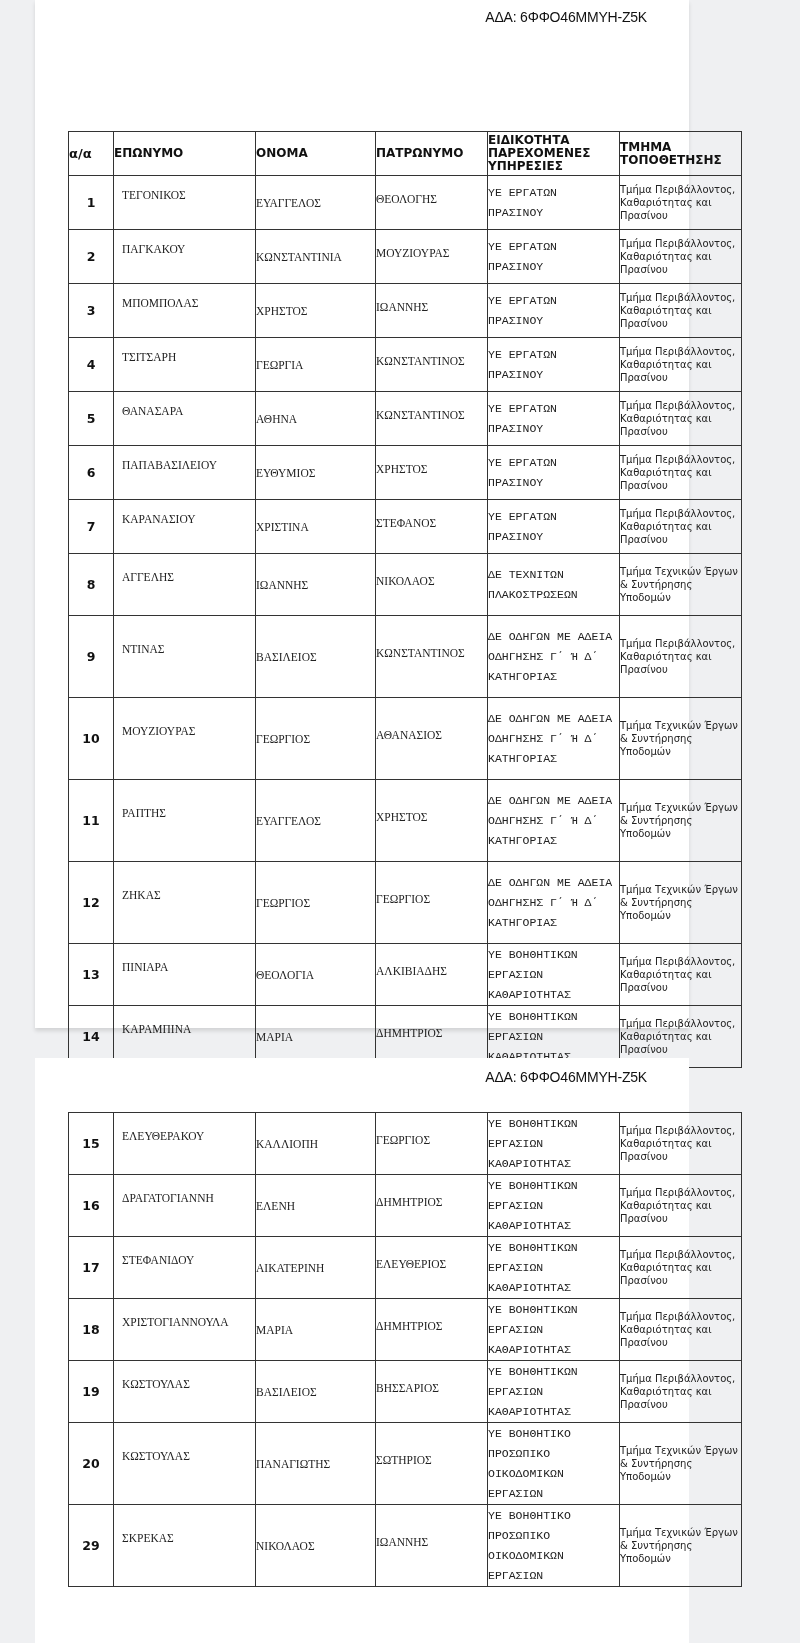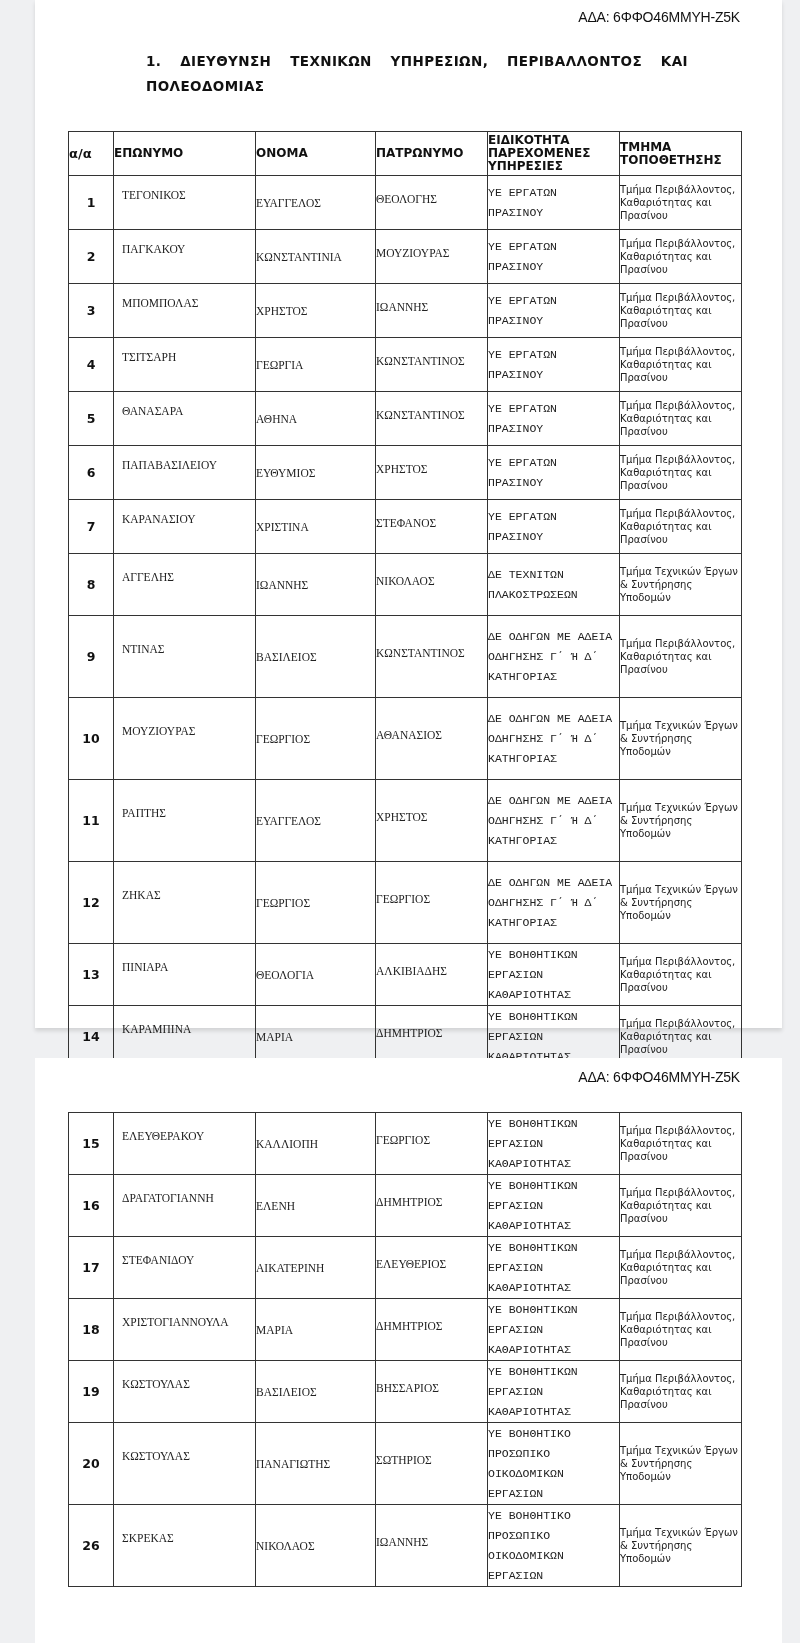--- a/index.html
+++ b/index.html
@@ -4,21 +4,21 @@
 <style>
   html, body { margin: 0; padding: 0; }
   body {
     width: 800px; height: 1643px; overflow: hidden;
     background: #eff0f2;
     font-family: "Liberation Sans", sans-serif;
     color: #111;
     position: relative;
   }
   .page {
-    position: absolute; left: 35px; width: 747px;
+    position: absolute; left: 35px; width: 654px;
     background: #ffffff;
   }
   #page1 { top: 0; height: 1028px; box-shadow: 0 3px 4px rgba(0,0,0,0.12); }
   #page2 { top: 1058px; height: 585px; }
   .ada {
     position: absolute; right: 42px;
     font-family: "Liberation Sans", sans-serif;
     font-size: 14px; color: #111; letter-spacing: -0.2px;
   }
   #page1 .ada { top: 9px; }
@@ -75,21 +75,20 @@
   }
   tr.r2 td { height: 53px; }
   tr.r3 td { height: 61px; }
   tr.r4 td { height: 81px; }
 </style>
 </head>
 <body>
 
 <div class="page" id="page1">
   <div class="ada">ΑΔΑ: 6ΦΦΟ46ΜΜΥΗ-Ζ5Κ</div>
-  <div class="section-title">1. ΔΙΕΥΘΥΝΣΗ ΤΕΧΝΙΚΩΝ ΥΠΗΡΕΣΙΩΝ, ΠΕΡΙΒΑΛΛΟΝΤΟΣ ΚΑΙ ΠΟΛΕΟΔΟΜΙΑΣ</div>
   <table class="roster">
     <colgroup>
       <col class="c-aa">
         <col class="c-sur">
         <col class="c-name">
         <col class="c-pat">
         <col class="c-spec">
         <col class="c-dept">
     </colgroup>
     <thead>
@@ -393,21 +392,21 @@
           <td class="serif nm">
             <span>ΠΑΝΑΓΙΩΤΗΣ</span>
           </td>
           <td class="serif pat">
             <span>ΣΩΤΗΡΙΟΣ</span>
           </td>
           <td class="spec"><span>ΥΕ ΒΟΗΘΗΤΙΚΟ ΠΡΟΣΩΠΙΚΟ ΟΙΚΟΔΟΜΙΚΩΝ ΕΡΓΑΣΙΩΝ</span></td>
           <td class="dept"><span>Τμήμα Τεχνικών Έργων &amp; Συντήρησης Υποδομών</span></td>
         </tr>
         <tr class="r4">
-          <td class="aa"><span>26</span></td>
+          <td class="aa"><span>29</span></td>
           <td class="serif sur">
             <span>ΣΚΡΕΚΑΣ</span>
           </td>
           <td class="serif nm">
             <span>ΝΙΚΟΛΑΟΣ</span>
           </td>
           <td class="serif pat">
             <span>ΙΩΑΝΝΗΣ</span>
           </td>
           <td class="spec"><span>ΥΕ ΒΟΗΘΗΤΙΚΟ ΠΡΟΣΩΠΙΚΟ ΟΙΚΟΔΟΜΙΚΩΝ ΕΡΓΑΣΙΩΝ</span></td>

